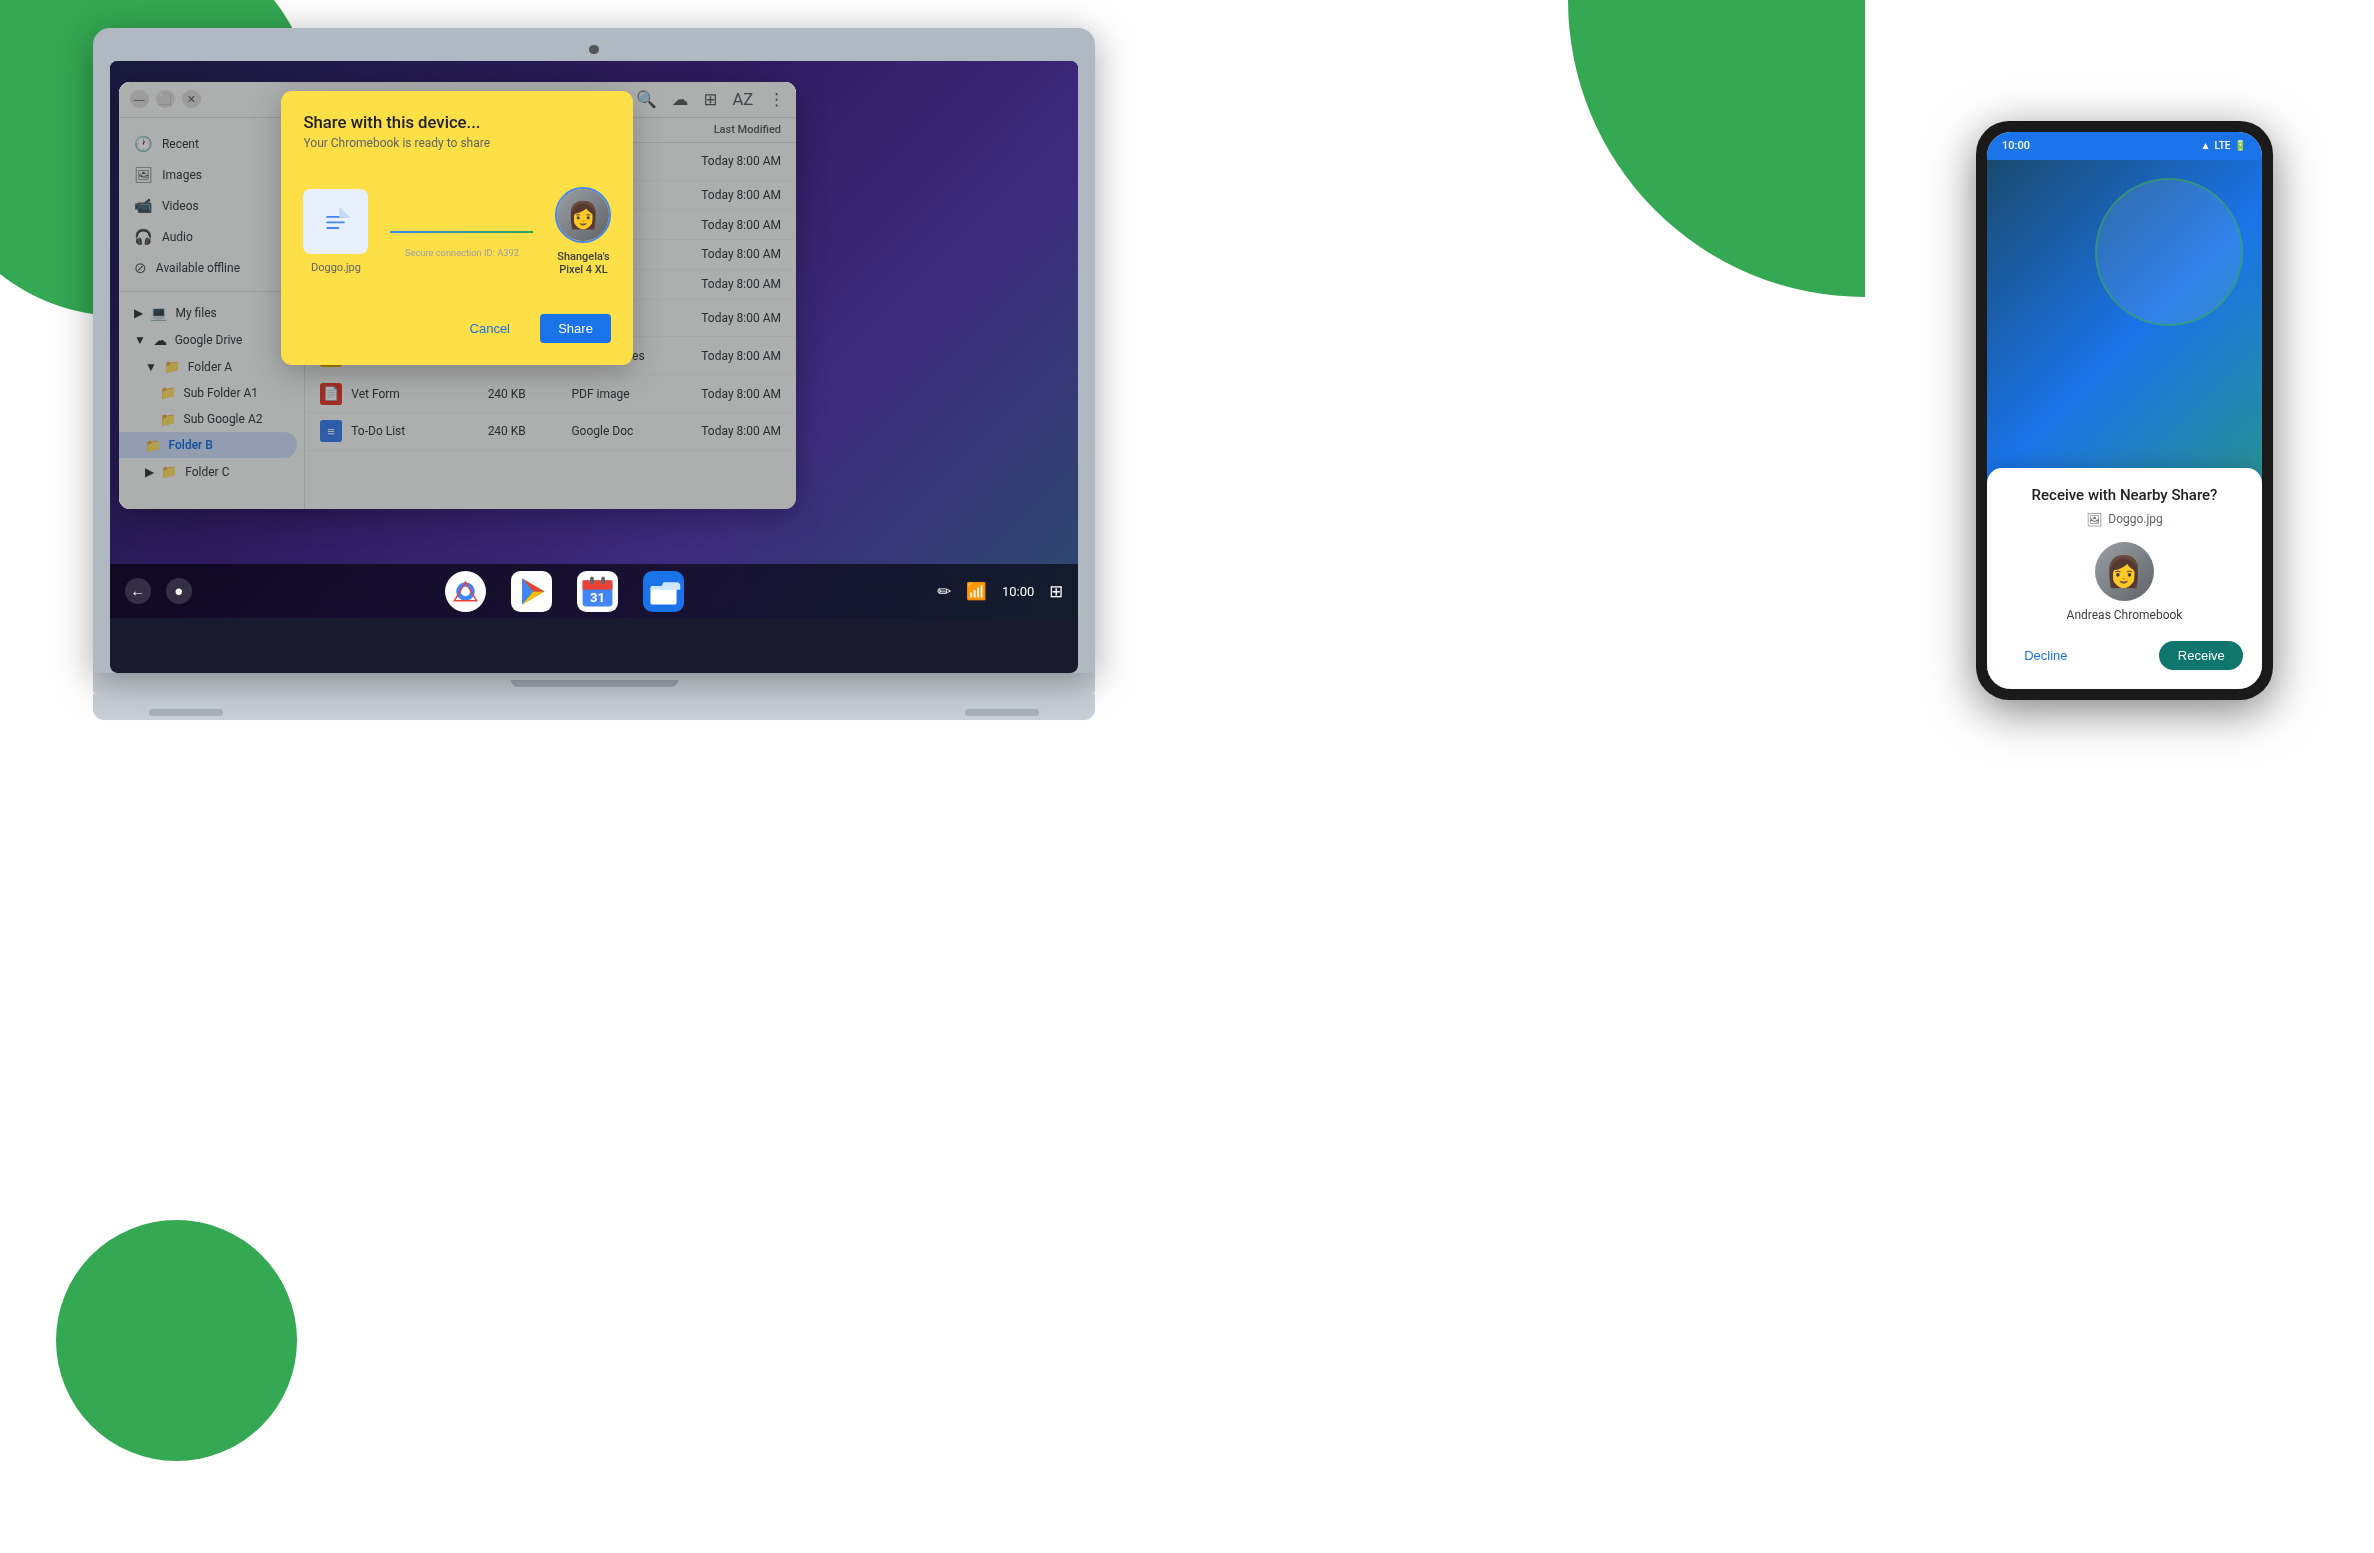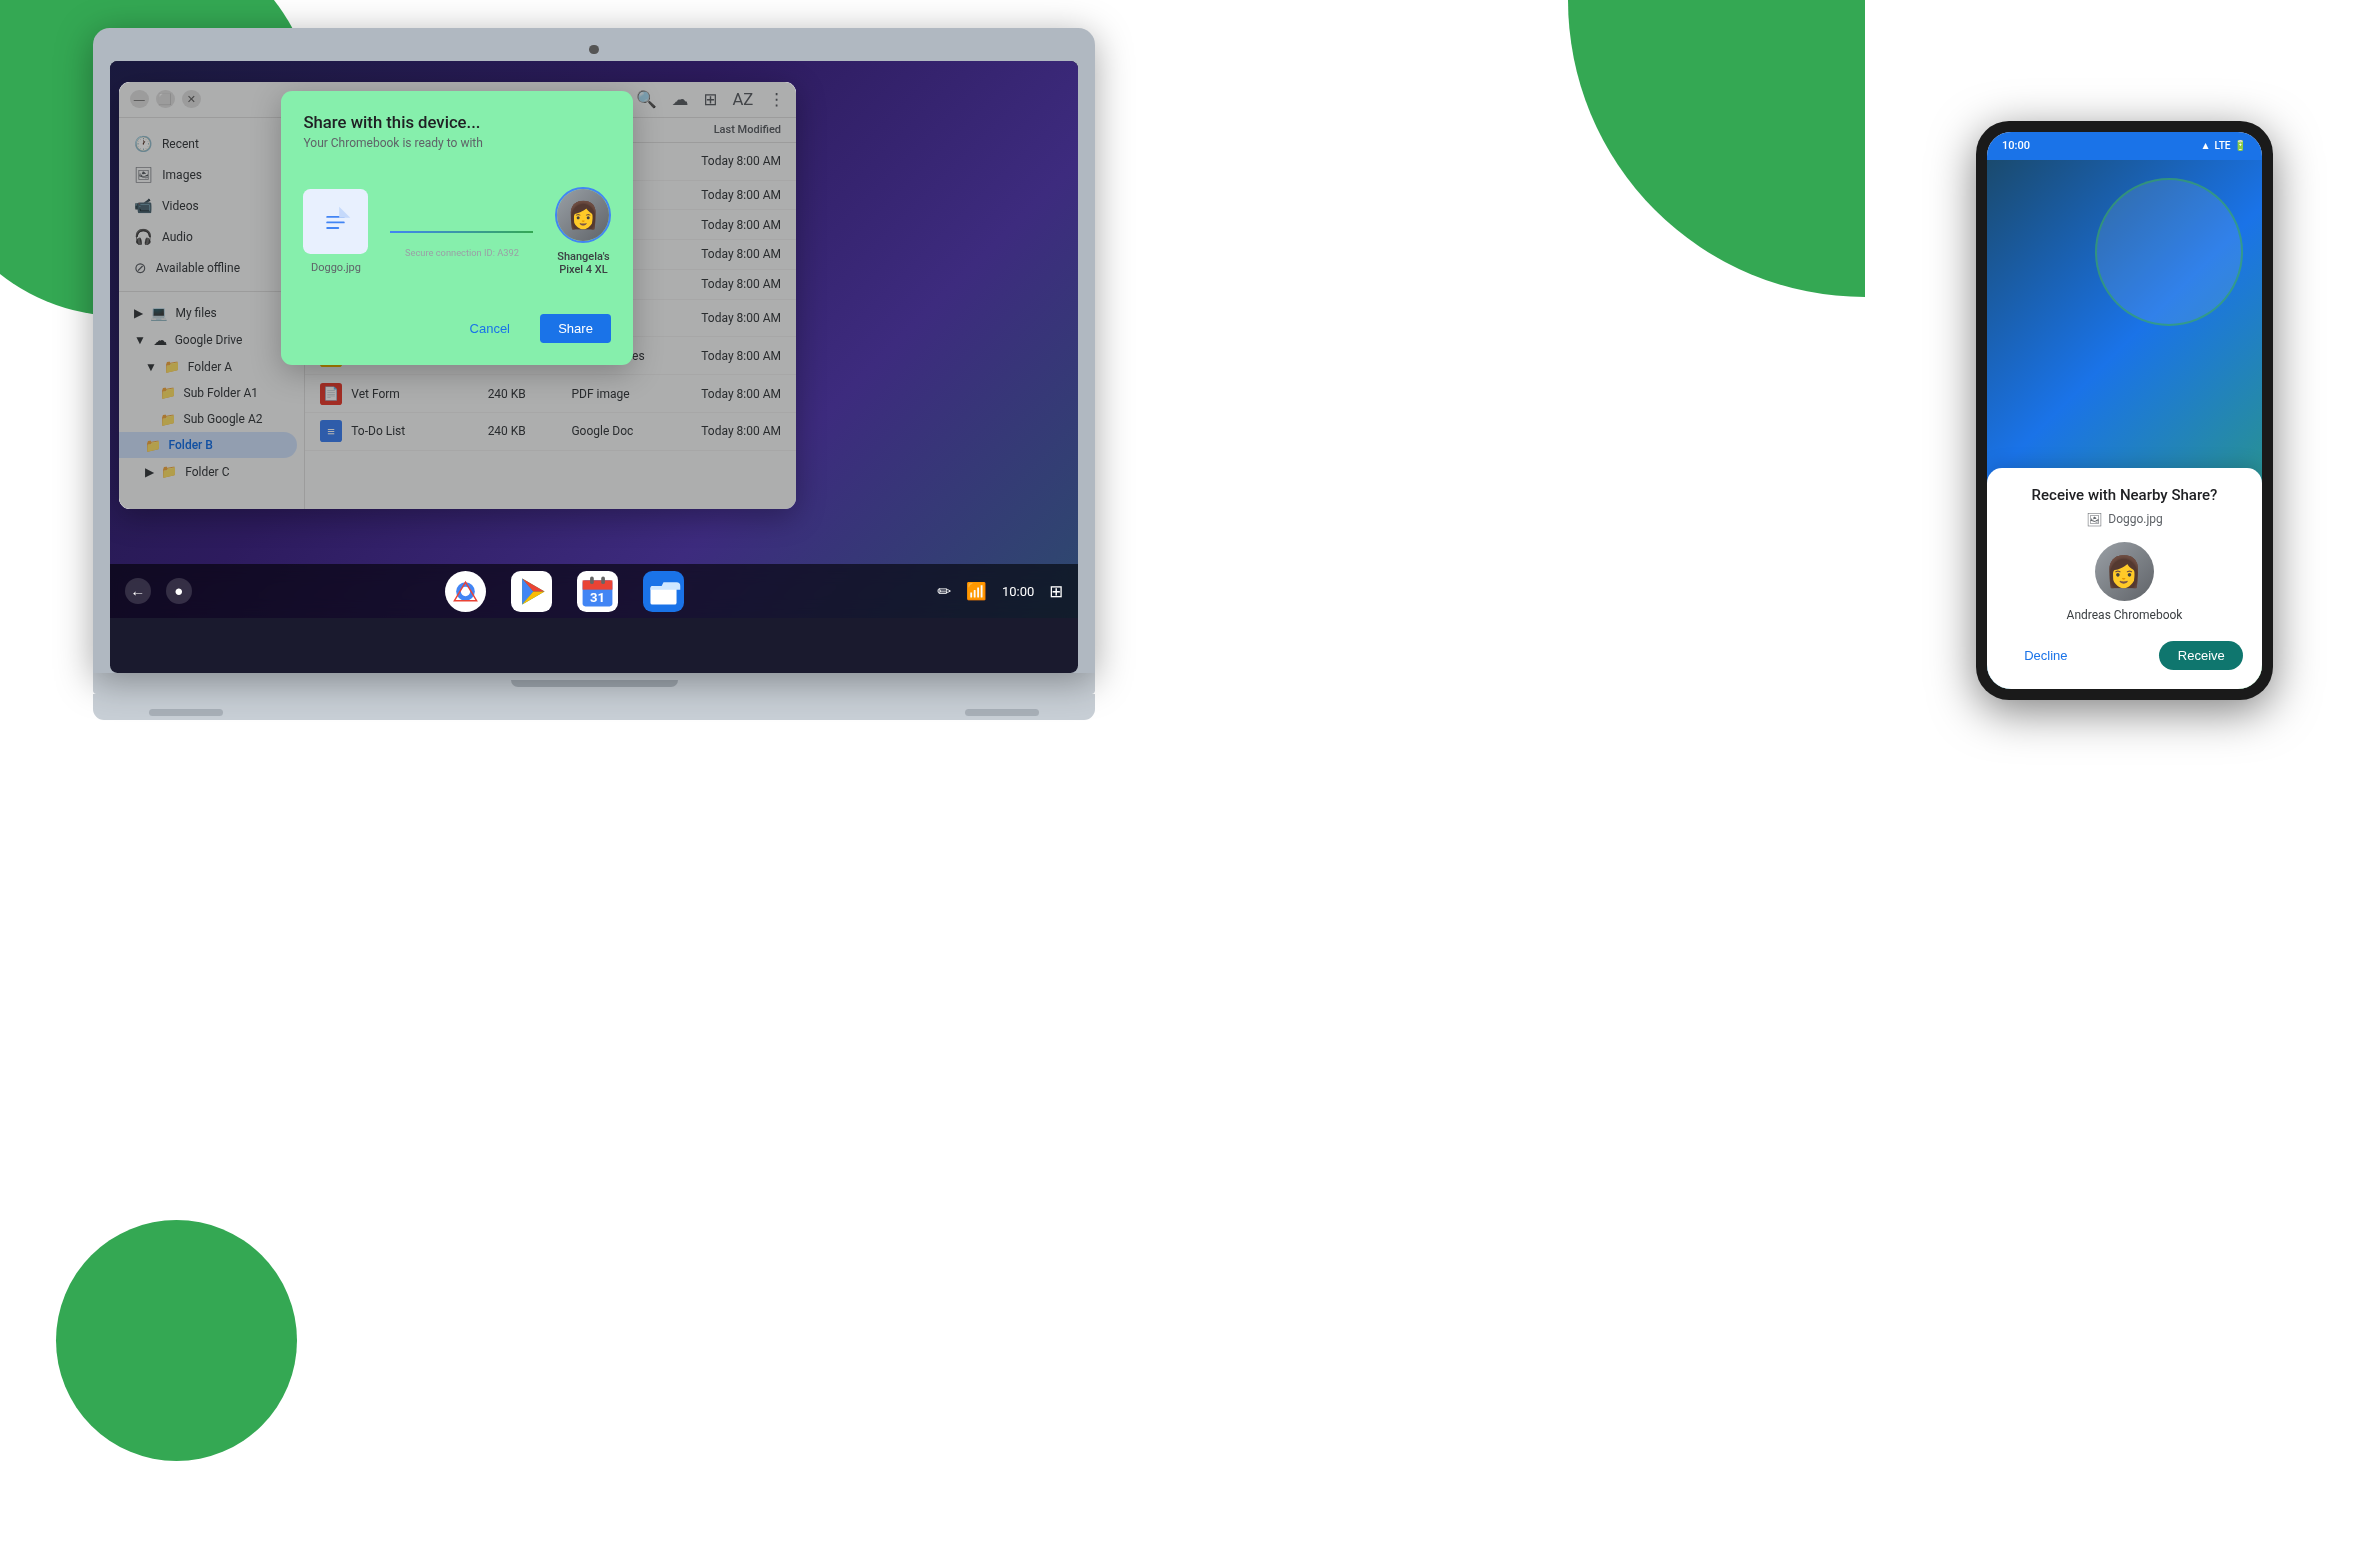--- a/index.html
+++ b/index.html
@@ -260,21 +260,21 @@
       background: rgba(0,0,0,0.3);
       display: flex;
       align-items: flex-start;
       justify-content: center;
       padding-top: 9.3px;
       border-radius: 11px;
       z-index: 10;
     }
 
     .share-dialog {
-      background: #86efac;
+      background: #fde047;
       border-radius: 11px;
       width: 352px;
       padding: 22px;
       box-shadow: 0 7.4px 30px rgba(0,0,0,0.25);
       position: relative;
     }
 
     .dialog-header {
       margin-bottom: 18.6px;
     }
@@ -789,21 +789,21 @@
                 <div class="fm-col-type">Google Doc</div>
                 <div class="fm-col-modified">Today 8:00 AM</div>
               </div>
             </div>
           </div>
 
           <div class="dialog-overlay">
             <div class="share-dialog">
               <div class="dialog-header">
                 <div class="dialog-title">Share with this device...</div>
-                <div class="dialog-subtitle">Your Chromebook is ready to with</div>
+                <div class="dialog-subtitle">Your Chromebook is ready to share</div>
               </div>
 
               <div class="dialog-transfer">
                 <div class="transfer-file">
                   <div class="file-thumb">
                     <svg width="37" height="37" viewBox="0 0 40 40">
                       <rect x="4" y="4" width="32" height="36" rx="3" fill="#e8f0fe"></rect>
                       <rect x="10" y="14" width="20" height="2" rx="1" fill="#4285f4"></rect>
                       <rect x="10" y="20" width="20" height="2" rx="1" fill="#4285f4"></rect>
                       <rect x="10" y="26" width="14" height="2" rx="1" fill="#4285f4"></rect>

